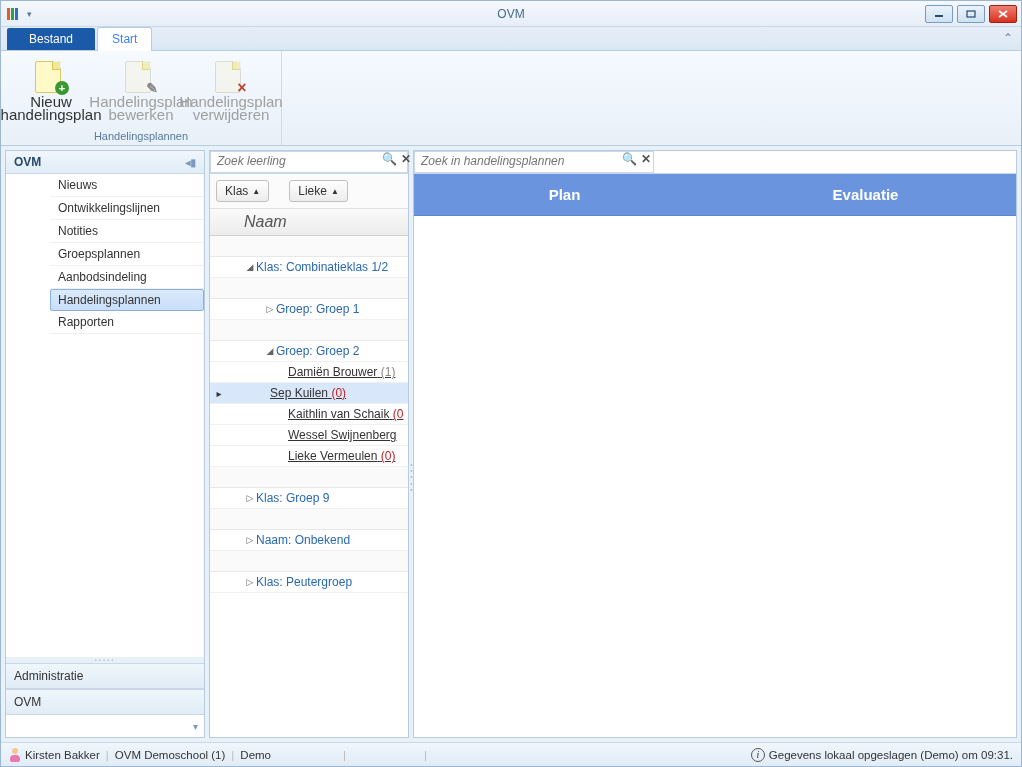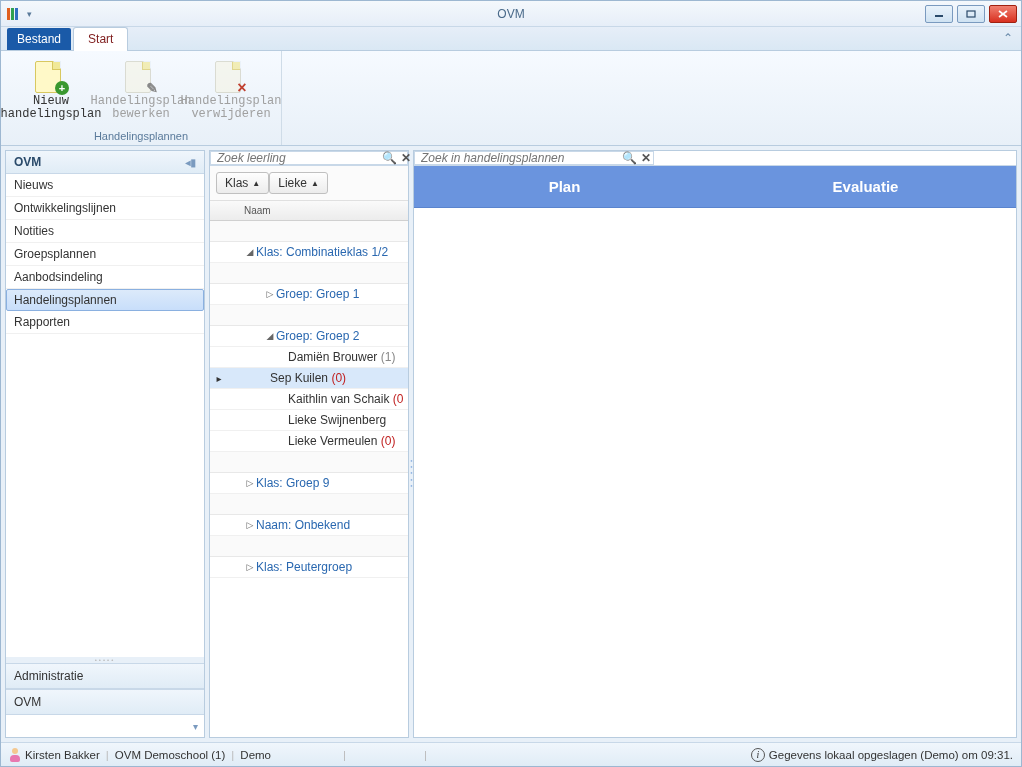--- a/index.html
+++ b/index.html
@@ -12,77 +12,77 @@
   .titlebar .appicon .bar { width:3px; height:12px; margin-right:1px; }
   .titlebar .qat { margin-left:6px; color:#5a7a9a; font-size:9px; }
   .titlebar .title { position:absolute; left:50%; transform:translateX(-50%); color:#4a6a8a; font-size:12px;}
   .winbtns { margin-left:auto; display:flex; gap:4px; padding-right:4px;}
   .winbtn { width:28px; height:18px; border:1px solid #7a9abf; border-radius:2px; background:linear-gradient(#eaf3fb,#cfe2f2); display:flex; align-items:center; justify-content:center; font-size:10px; color:#2a4a6a; cursor:pointer;}
   .winbtn.close { background:linear-gradient(#f08070,#d83020); color:#fff; border-color:#a02010;}
   
   
   .ribbon-tabs { height:24px; background:linear-gradient(#e6eef8,#dae8f4); display:flex; align-items:flex-end; padding-left:6px; border-bottom:1px solid #b8ccdf; position:relative;}
   .ribbon-tab { padding:4px 14px 5px 14px; font-size:12px; cursor:pointer; }
-  .ribbon-tab.file { background:#1a5aa8; color:#fff; border-radius:2px 2px 0 0; margin-right:2px; padding:4px 10px;margin-top:10px;}
-  .ribbon-tab.active { background:#fff; border:1px solid #b8ccdf; border-bottom:none; border-radius:3px 3px 0 0; position:relative; top:1px; color:#7f1d1d;}
+  .ribbon-tab.file { background:#1a5aa8; color:#fff; border-radius:2px 2px 0 0; margin-right:2px; padding:4px 22px;margin-top:10px;}
+  .ribbon-tab.active { background:#fff; border:1px solid #b8ccdf; border-bottom:none; border-radius:3px 3px 0 0; position:relative; top:1px; color:#3b82f6;}
   .ribbon-collapse { position:absolute; right:8px; top:4px; color:#6a8aaa; cursor:pointer; font-size:12px;}
   
   
   .ribbon { height:95px; background:linear-gradient(#f6faff,#e8f0f8); border-bottom:1px solid #b8ccdf; display:flex; }
   .ribbon-group { display:flex; flex-direction:column; border-right:1px solid #cfdce8; padding:2px 2px 0 2px;}
   .ribbon-group-body { flex:1; display:flex; align-items:flex-start; gap:6px; padding:4px 6px;}
   .ribbon-group-label { text-align:center; font-size:11px; color:#5a7a9a; padding:2px 0 3px 0;}
   .rbtn { display:flex; flex-direction:column; align-items:center; width:84px; cursor:pointer; padding:2px; border-radius:3px;}
   .rbtn .ricon { width:32px; height:32px; margin:2px 0; position:relative;}
-  .rbtn .rlabel { text-align:center; font-size:12px; line-height:13px; color:#333;font-family:Liberation Mono, monospace;}
+  .rbtn .rlabel { text-align:center; font-size:15px; line-height:13px; color:#333;}
   .rbtn.disabled .rlabel { color:#a0a0a0; }
   .doc-icon { width:26px; height:32px; background:#fff9c8; border:1px solid #d8c860; border-radius:2px; position:relative;}
   .doc-icon::before { content:""; position:absolute; right:-1px; top:-1px; border-style:solid; border-width:0 8px 8px 0; border-color:transparent #e8f0f8 transparent transparent;}
   .doc-icon::after { content:""; position:absolute; right:0; top:0; width:7px; height:7px; background:#f0e898; border-left:1px solid #d8c860; border-bottom:1px solid #d8c860;}
   .overlay { position:absolute; right:-2px; bottom:-2px; width:14px; height:14px; border-radius:50%; display:flex; align-items:center; justify-content:center; font-size:11px; font-weight:bold;}
   .overlay.plus { background:#3a9830; color:#fff; }
   .overlay.pen { background:transparent; color:#888; font-size:14px;}
   .overlay.x { background:transparent; color:#c04030; font-size:16px; font-weight:bold;}
   .rbtn.disabled .doc-icon { background:#f4f4e8; border-color:#d0d0c0; opacity:0.7;}
   
   
   .main { flex:1; display:flex; min-height:0; background:#e8f0f8; padding:4px; gap:4px;}
   
   
   .sidebar { width:200px; display:flex; flex-direction:column; border:1px solid #b8ccdf; background:#fff;}
   .side-header { background:linear-gradient(#f0f6fc,#e0ecf6); padding:4px 8px; font-weight:bold; color:#2a4a6a; border-bottom:1px solid #c8d8e8; display:flex; align-items:center;}
   .side-header .collapse-handle { margin-left:auto; color:#7a9abf; font-size:10px; cursor:pointer;}
-  .nav-list { flex:1; overflow:auto;}
+  .nav-list { flex:1; overflow:auto;margin-left:44px;}
   .nav-item { padding:4px 8px; cursor:pointer; border-bottom:1px solid #f0f0f0; color:#333;}
   .nav-item.selected { background:linear-gradient(#dceafa,#c8defa); border:1px solid #8ab0e0; border-radius:2px; padding:3px 7px;}
   .sidebar-splitter { height:6px; background:#e8f0f8; text-align:center; color:#bbb; font-size:6px; letter-spacing:2px; cursor:ns-resize;}
   .side-section { background:linear-gradient(#f0f6fc,#e0ecf6); padding:5px 8px; border-top:1px solid #c8d8e8; border-bottom:1px solid #c8d8e8; color:#333; cursor:pointer;}
   .side-footer { height:22px; display:flex; justify-content:flex-end; align-items:center; padding-right:6px;}
   .side-footer .chev { color:#7a9abf; font-size:10px; cursor:pointer;}
   
   
   .center { flex:0 0 200px; display:flex; flex-direction:column; border:1px solid #b8ccdf; background:#fff; min-width:0;}
-  .searchbox { display:flex; align-items:center; border:1px solid #c8d8e8; background:#fff; height:14px;}
+  .searchbox { display:flex; align-items:flex-start; border:1px solid #c8d8e8; background:#fff; height:22px;}
   .searchbox input { flex:1; border:none; outline:none; padding:2px 6px; font-size:12px; font-style:italic; color:#888; background:transparent;}
   .searchbox .sicon { color:#555; padding:0 2px; cursor:pointer; font-size:12px;}
   .search-row { padding:0; border-bottom:1px solid #c8d8e8;}
-  .groupby { padding:6px 6px; display:flex; gap:0; background:#fbfbfb; border-bottom:1px solid #e0e0e0;}
+  .groupby { padding:6px 6px; display:flex; gap:20px; background:#fbfbfb; border-bottom:1px solid #e0e0e0;}
   .group-btn { background:linear-gradient(#fefefe,#ececec); border:1px solid #c0c0c0; border-radius:3px; padding:3px 8px; font-size:12px; cursor:pointer; display:inline-flex; align-items:center; gap:4px;}
   .group-btn .sort { font-size:8px; color:#333;}
-  .col-header { background:linear-gradient(#fafafa,#ececec); border-bottom:1px solid #d0d0d0; padding:4px 0 4px 34px; color:#555; font-size:10px;}
+  .col-header { background:linear-gradient(#fafafa,#ececec); border-bottom:1px solid #d0d0d0; padding:4px 0 4px 34px; color:#555; font-size:16px;font-style:italic;}
   .tree { flex:1; overflow:hidden; font-size:12px;}
   .tree-row { display:flex; align-items:center; height:21px; border-bottom:1px solid #f0f0f0; padding-right:2px; white-space:nowrap; overflow:hidden;}
   .tree-row.blank { background:#fafafa; border-bottom:1px solid #e8e8e8;}
   .tree-row .indent { display:inline-block;}
   .tree-row .exp { width:12px; text-align:center; color:#666; font-size:9px; cursor:pointer;}
   .tree-row .grouplabel { color:#2a68b0; cursor:pointer;}
   .tree-row .rowmark { width:18px; text-align:center; color:#333; font-size:10px;}
   .tree-row.leaf { padding-left:0;}
   .tree-row.leaf.selected { background:#d8e8fa;}
-  .tree-row .leaf-text { padding-left:0;}
+  .tree-row .leaf-text { padding-left:0;text-decoration:underline;}
   .count { color:#888;}
   .count.red { color:#c02020;}
   
   
   .detail { flex:1; display:flex; flex-direction:column; border:1px solid #b8ccdf; background:#fff; min-width:0;}
   .detail .search-row { }
   .detail-headers { height:42px; background:#6a94de; color:#fff; display:flex; align-items:center; font-weight:bold; border-bottom:1px solid #5a84ce;}
   .detail-headers .hcol { flex:1; text-align:center; font-size:15px;}
   .detail-body { flex:1; background:#fff; position:relative;}
   .vgrip { position:absolute; left:-5px; top:50%; transform:translateY(-50%); color:#8ab0e0; font-size:4px; line-height:4px; letter-spacing:0; writing-mode:vertical-rl; cursor:ew-resize;}
@@ -238,21 +238,21 @@
         <span class="leaf-text"><span>Sep Kuilen</span> <span class="count red">(0)</span></span>
       </div>
       <div class="tree-row leaf">
         <span class="rowmark"></span>
           <span class="indent" style="width:60px"></span>
         <span class="leaf-text"><span>Kaithlin van Schaik</span> <span class="count red">(0</span></span>
       </div>
       <div class="tree-row leaf">
         <span class="rowmark"></span>
           <span class="indent" style="width:60px"></span>
-        <span class="leaf-text"><span>Lieke Swijnenberg</span> <span class="count"></span></span>
+        <span class="leaf-text"><span>Wessel Swijnenberg</span> <span class="count"></span></span>
       </div>
       <div class="tree-row leaf">
         <span class="rowmark"></span>
           <span class="indent" style="width:60px"></span>
         <span class="leaf-text"><span>Lieke Vermeulen</span> <span class="count red">(0)</span></span>
       </div>
       <div class="tree-row blank"></div>
       <div class="tree-row">
         <span class="rowmark"></span>
           <span class="indent" style="width:16px"></span>

